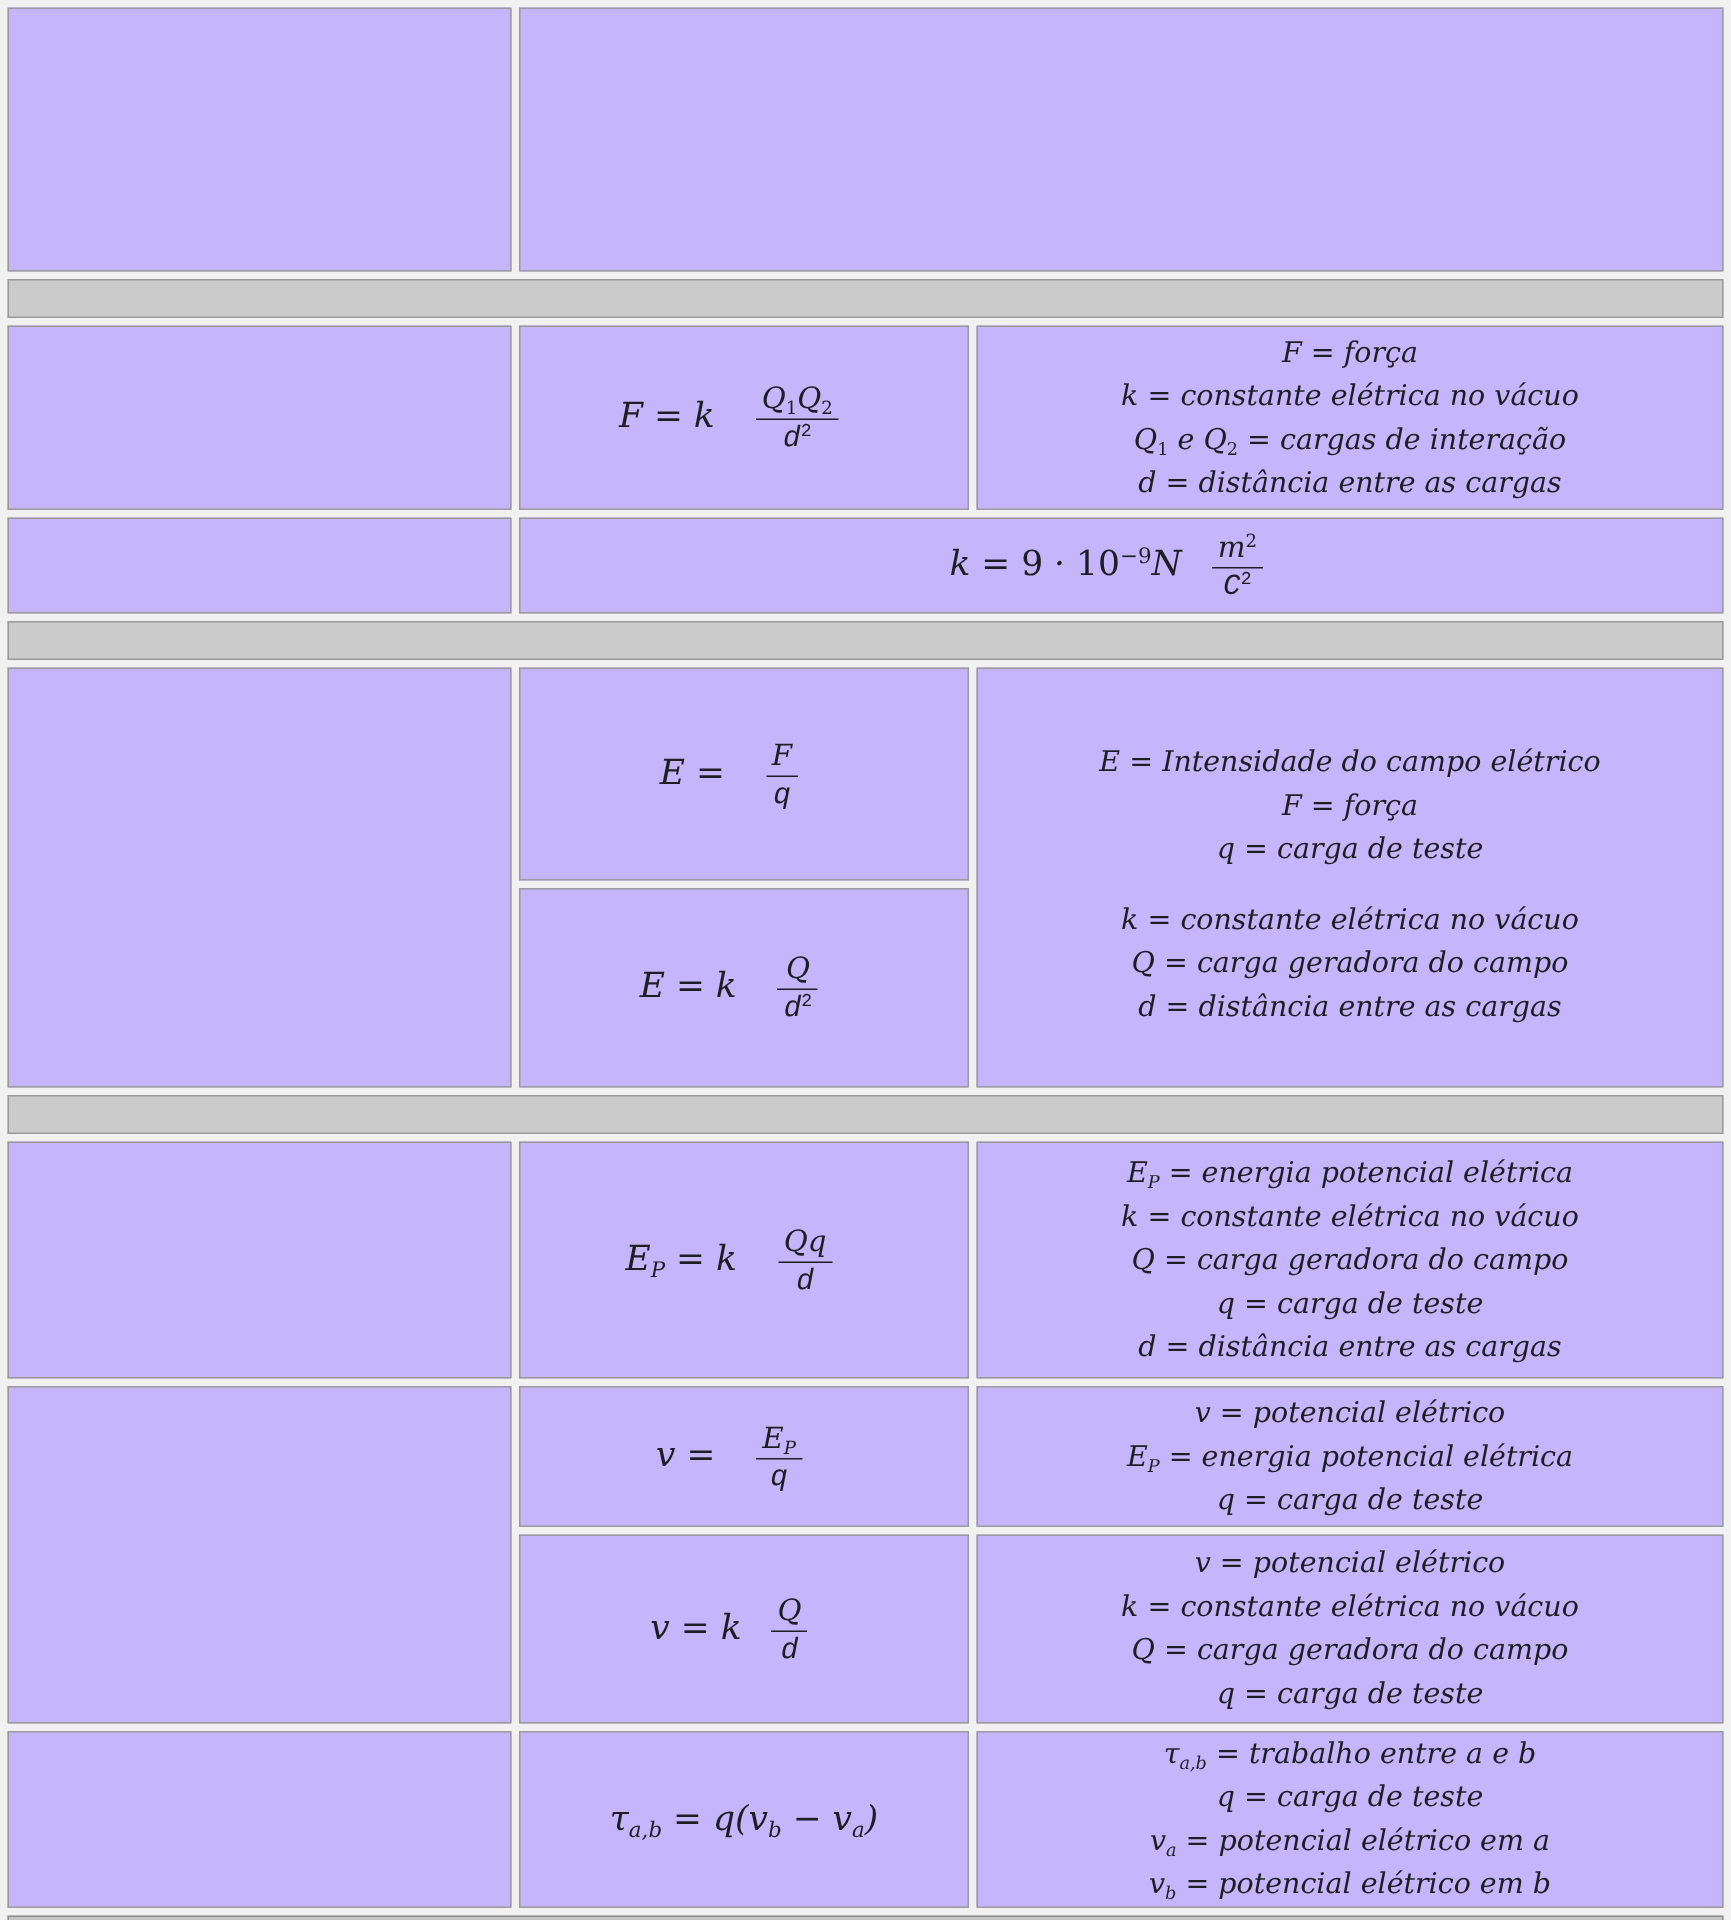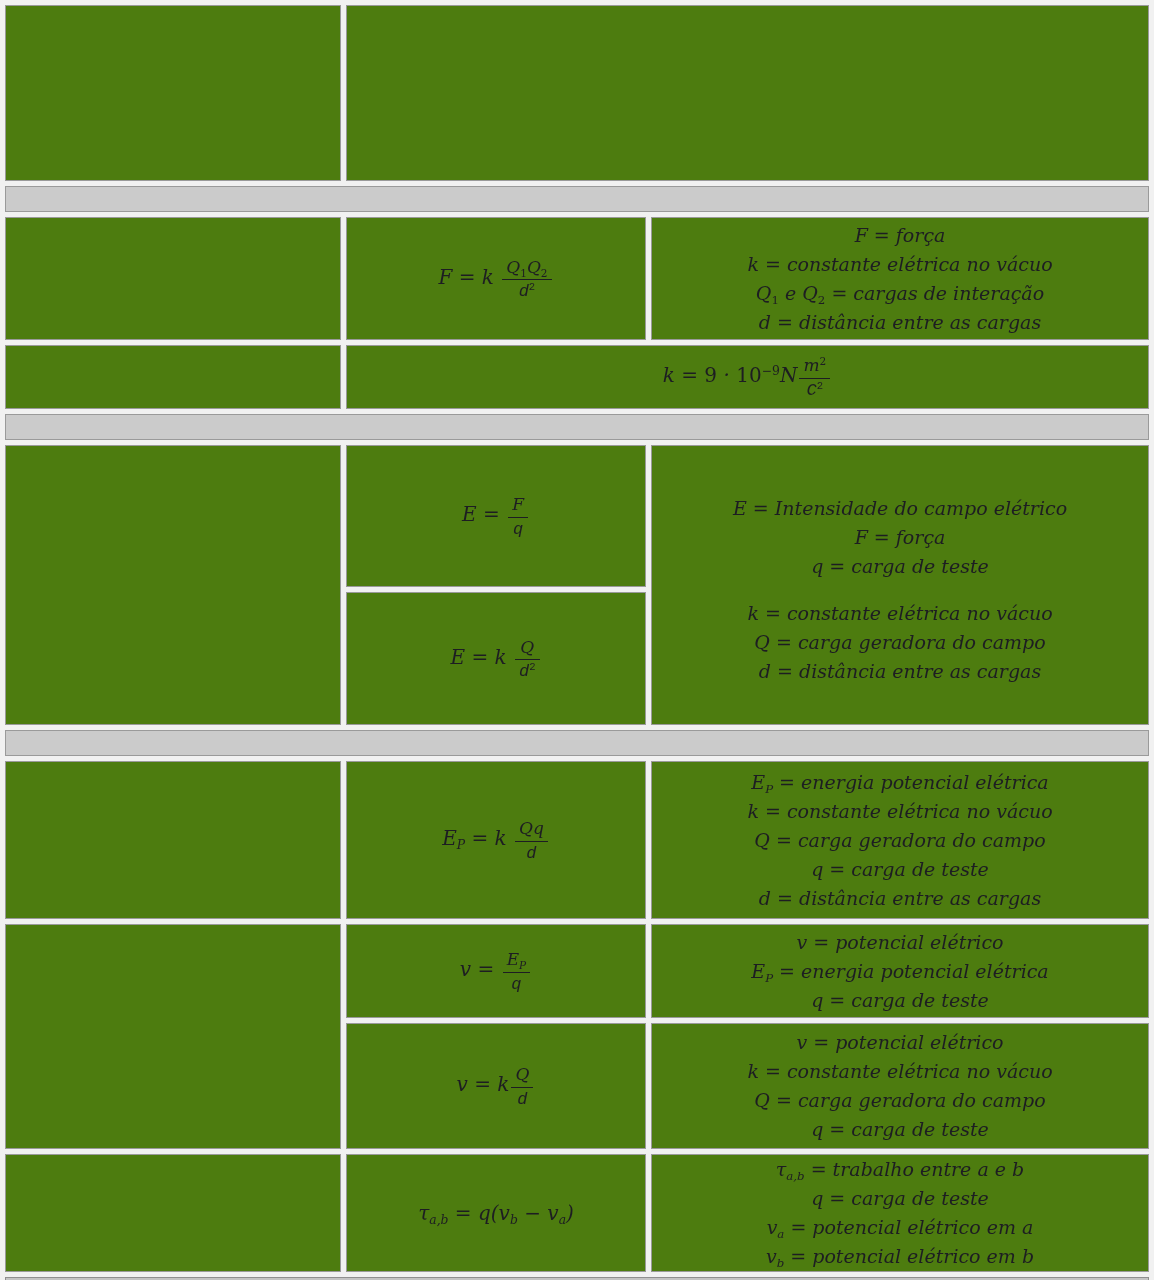--- a/index.html
+++ b/index.html
@@ -15,40 +15,40 @@
   }
   table.formula-table {
     border-collapse: separate;
     border-spacing: 5px;
     table-layout: fixed;
     width: 1154px;
     margin: 0;
   }
   td {
     border: 1px solid #9a9a9a;
-    background: #4d7c0f;
+    background: #c4b5fd;
     vertical-align: middle;
     text-align: center;
     padding: 0;
     overflow: hidden;
   }
   tr.band td {
     background: #cbcbcb;
   }
   tr.band-partial td {
     background: #c4c4c4;
     border-color: #8f8f8f;
   }
   .math {
     font-family: "DejaVu Serif", serif;
     font-style: italic;
     color: #1d1d22;
   }
   .formula-cell {
-    font-size: 20px;
+    font-size: 23px;
   }
   .defs-cell {
     font-size: 19px;
   }
   .def-line {
     line-height: 29px;
   }
   .defs-group-a {
     margin-bottom: 18px;
     margin-top: 10px;
@@ -58,21 +58,21 @@
     line-height: 0;
   }
   sub { vertical-align: -0.35em; }
   sup { vertical-align: 0.55em; }
   .dg {
     font-style: normal;
   }
   .frac {
     display: inline-block;
     vertical-align: middle;
-    margin: 0 2px;
+    margin: 0 20px;
     text-align: center;
     transform: translateY(1px);
   }
   .frac .num {
     display: block;
     font-size: 0.85em;
     line-height: 1.12;
     padding: 0 4px 2px;
     border-bottom: 1.4px solid #1d1d22;
   }

